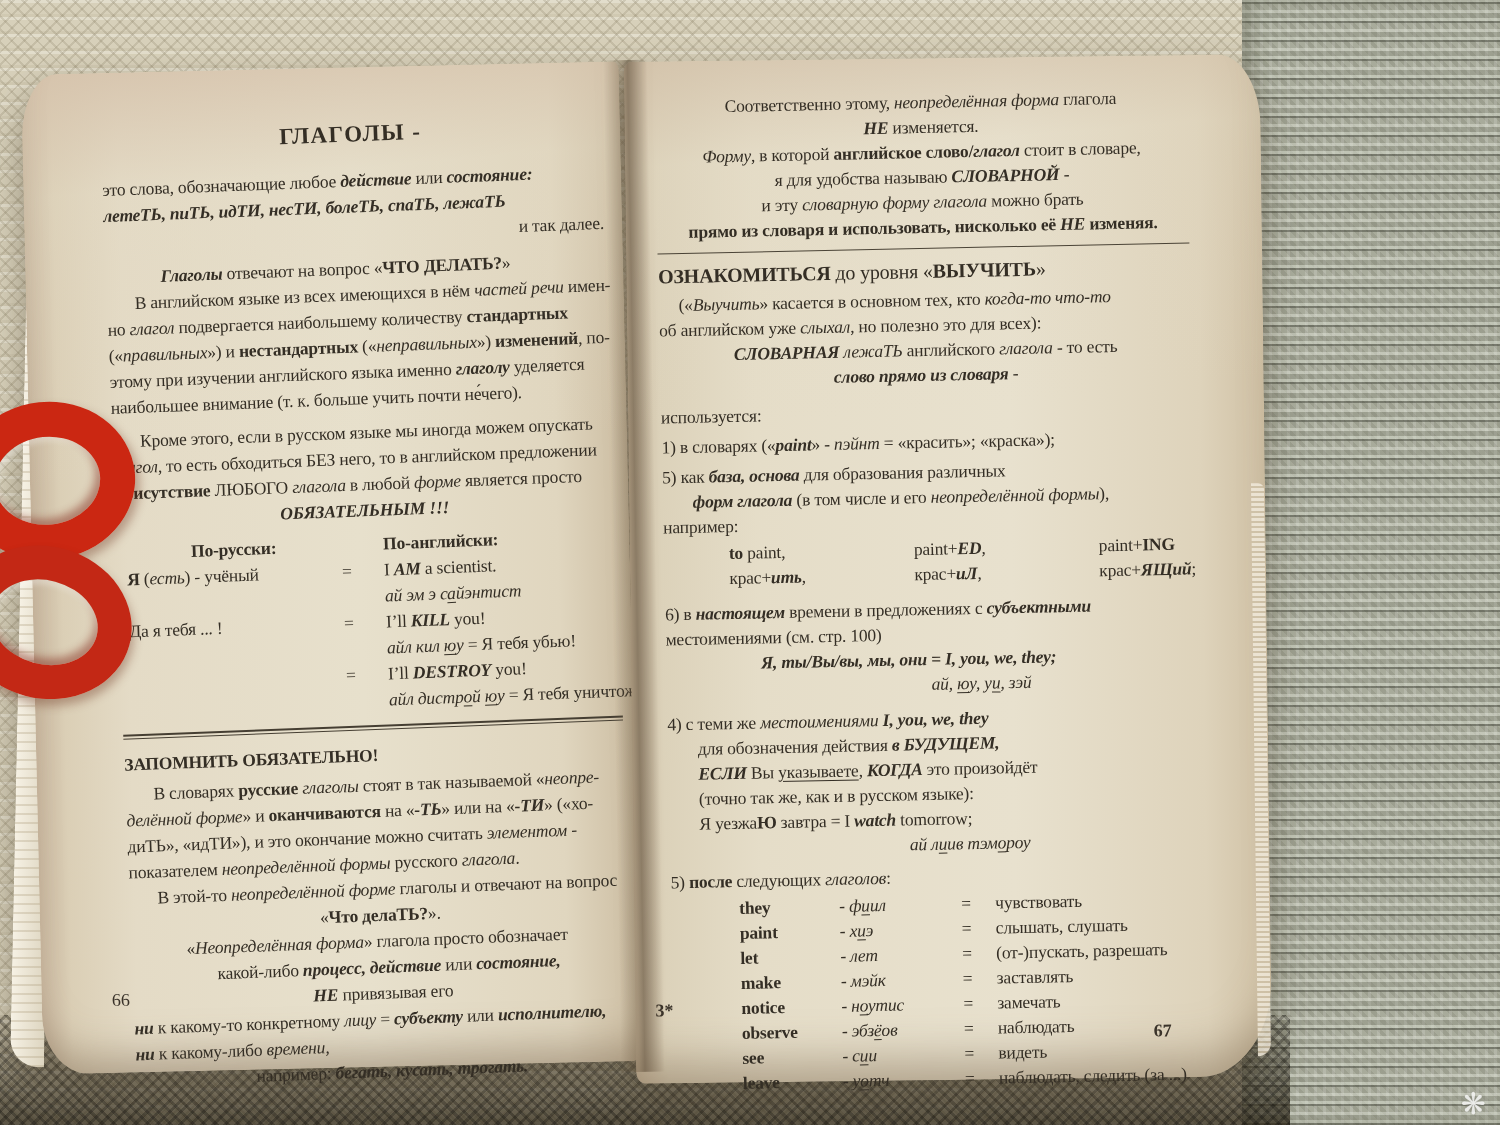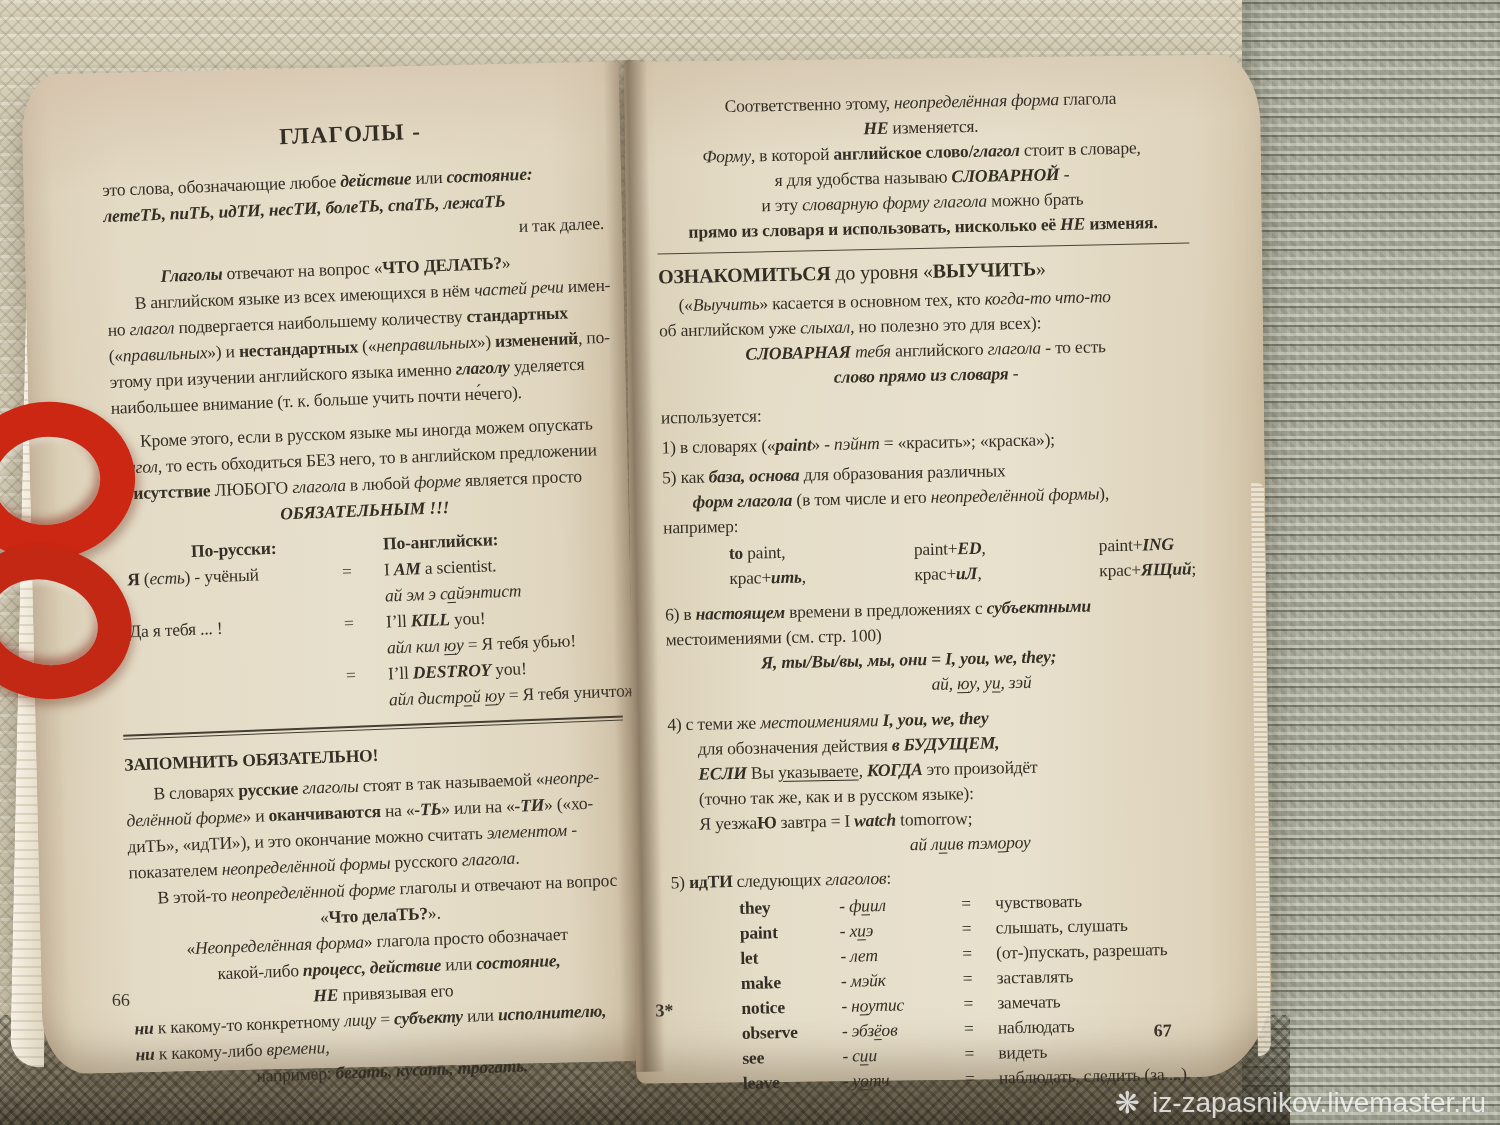--- a/index.html
+++ b/index.html
@@ -209,35 +209,35 @@
             <div class="tl" style="text-align: center;"><span style="font-style: italic;">Форму</span><span>, в которой </span><span style="font-weight: bold;">английское слово/</span><span style="font-weight: bold; font-style: italic;">глагол</span><span> стоит в словаре,</span></div>
             <div class="tl" style="text-align: center;"><span>я для удобства называю  </span><span style="font-weight: bold; font-style: italic;">СЛОВАРНОЙ</span><span> -</span></div>
             <div class="tl" style="text-align: center;"><span>и эту </span><span style="font-style: italic;">словарную форму глагола</span><span>  можно брать</span></div>
             <div class="tl" style="text-align: center;"><span style="font-weight: bold;">прямо из словаря и использовать, нисколько её </span><span style="font-weight: bold; font-style: italic;">НЕ</span><span style="font-weight: bold;"> изменяя.</span></div>
           </div>
           <div class="rule" style="margin-top: 8px;"></div>
           <div class="block" style="margin-top: 10px;">
             <div class="tl" style="font-size: 20px;"><span style="font-weight: bold;">ОЗНАКОМИТЬСЯ</span><span> до уровня  «</span><span style="font-weight: bold;">ВЫУЧИТЬ</span><span>»</span></div>
             <div class="tl" style="padding-left: 20px; margin-top: 4px;"><span>(«</span><span style="font-style: italic;">Выучить</span><span>»  касается в основном тех, кто  </span><span style="font-style: italic;">когда-то  что-то</span></div>
             <div class="tl"><span>об английском уже </span><span style="font-style: italic;">слыхал</span><span>, но полезно это для всех):</span></div>
-            <div class="tl" style="text-align: center;"><span style="font-weight: bold; font-style: italic;">СЛОВАРНАЯ</span><span> </span><span style="font-style: italic;">тебя</span><span>  английского </span><span style="font-style: italic;">глагола</span><span> - то есть</span></div>
+            <div class="tl" style="text-align: center;"><span style="font-weight: bold; font-style: italic;">СЛОВАРНАЯ</span><span> </span><span style="font-style: italic;">лежаТЬ</span><span>  английского </span><span style="font-style: italic;">глагола</span><span> - то есть</span></div>
             <div class="tl" style="text-align: center;"><span style="font-weight: bold; font-style: italic;">слово прямо из словаря</span><span> -</span></div>
           </div>
           <div class="block" style="margin-top: 12px;">
             <div class="tl"><span>используется:</span></div>
             <div class="tl" style="margin-top: 5px;"><span>1) в словарях («</span><span style="font-weight: bold; font-style: italic;">paint</span><span>» - </span><span style="font-style: italic;">пэйнт</span><span> = «красить»; «краска»);</span></div>
             <div class="tl" style="margin-top: 5px;"><span>5) как  </span><span style="font-weight: bold; font-style: italic;">база,  основа</span><span>  для образования различных</span></div>
             <div class="tl" style="padding-left: 30px;"><span style="font-weight: bold; font-style: italic;">форм глагола</span><span>  (в том числе и  его </span><span style="font-style: italic;">неопределённой формы</span><span>),</span></div>
             <div class="tl"><span>например:</span></div>
           </div>
           <div class="ttable" style="margin-top: 2px; padding-left: 65px;">
             <div class="trow">
               <div class="tcell" style="width: 185px;"><span style="font-weight: bold;">to</span><span> paint,</span></div>
               <div class="tcell" style="width: 185px;"><span>paint+</span><span style="font-weight: bold; font-style: italic;">ED</span><span>,</span></div>
-              <div class="tcell grow"><span>paint+</span><span style="font-weight: bold; font-style: italic; margin-top: 26px;">ING</span></div>
+              <div class="tcell grow"><span>paint+</span><span style="font-weight: bold;  margin-top: 26px;">ING</span></div>
             </div>
             <div class="trow">
               <div class="tcell" style="width: 185px;"><span>крас+</span><span style="font-weight: bold; font-style: italic;">ить</span><span>,</span></div>
               <div class="tcell" style="width: 185px;"><span>крас+</span><span style="font-weight: bold; font-style: italic;">иЛ</span><span>,</span></div>
               <div class="tcell grow"><span>крас+</span><span style="font-weight: bold; font-style: italic;">ЯЩий</span><span>;</span></div>
             </div>
           </div>
           <div class="block" style="margin-top: 10px;">
             <div class="tl"><span>6) в  </span><span style="font-weight: bold; font-style: italic;">настоящем</span><span>  времени в предложениях с </span><span style="font-weight: bold; font-style: italic;">субъектными</span></div>
             <div class="tl"><span>местоимениями  (см. стр. 100)</span></div>
@@ -246,21 +246,21 @@
           </div>
           <div class="block" style="margin-top: 10px;">
             <div class="tl"><span>4) с теми же  </span><span style="font-style: italic;">местоимениями</span><span>   </span><span style="font-weight: bold; font-style: italic;">I, you, we, they</span></div>
             <div class="tl" style="padding-left: 30px;"><span>для обозначения действия  </span><span style="font-weight: bold; font-style: italic;">в БУДУЩЕМ,</span></div>
             <div class="tl" style="padding-left: 30px;"><span style="font-weight: bold; font-style: italic;">ЕСЛИ</span><span>  Вы </span><span class="u">указываете</span><span>, </span><span style="font-weight: bold; font-style: italic;">КОГДА</span><span> это произойдёт</span></div>
             <div class="tl" style="padding-left: 30px;"><span>(точно так же, как и в русском языке):</span></div>
             <div class="tl" style="padding-left: 30px;"><span>Я уезжа</span><span style="font-weight: bold;">Ю</span><span> завтра =      I </span><span style="font-weight: bold; font-style: italic;">watch</span><span> tomorrow;</span></div>
             <div class="tl" style="padding-left: 240px;"><span style="font-style: italic;">ай л</span><span class="u" style="font-style: italic;">и</span><span style="font-style: italic;">ив  тэм</span><span class="u" style="font-style: italic;">о</span><span style="font-style: italic;">роу</span></div>
           </div>
           <div class="block" style="margin-top: 8px;">
-            <div class="tl"><span>5) </span><span style="font-weight: bold;">идТИ</span><span> следующих  </span><span style="font-style: italic;">глаголов</span><span>:</span></div>
+            <div class="tl"><span>5) </span><span style="font-weight: bold;">после</span><span> следующих  </span><span style="font-style: italic;">глаголов</span><span>:</span></div>
           </div>
           <div class="ttable" style="margin-top: 2px; padding-left: 68px;">
             <div class="trow">
               <div class="tcell" style="width: 100px;"><span style="font-weight: bold;">they</span></div>
               <div class="tcell" style="width: 122px;"><span style="font-style: italic;">- ф</span><span class="u" style="font-style: italic;">и</span><span style="font-style: italic;">ил</span></div>
               <div class="tcell" style="width: 34px;"><span>=</span></div>
               <div class="tcell grow"><span>чувствовать</span></div>
             </div>
             <div class="trow">
               <div class="tcell" style="width: 100px;"><span style="font-weight: bold;">paint</span></div>
@@ -313,15 +313,14 @@
     <div class="gutter"></div>
   </div>
 
   <div class="scissors">
     <div class="ring ring1"></div>
     <div class="ring ring2"></div>
   </div>
 
   <div class="watermark">
     <span class="wm-icon">❋</span>
-    <span>iz-zapasnikov.livemaster.ru</span>
   </div>
 </div>
 
 </body></html>

